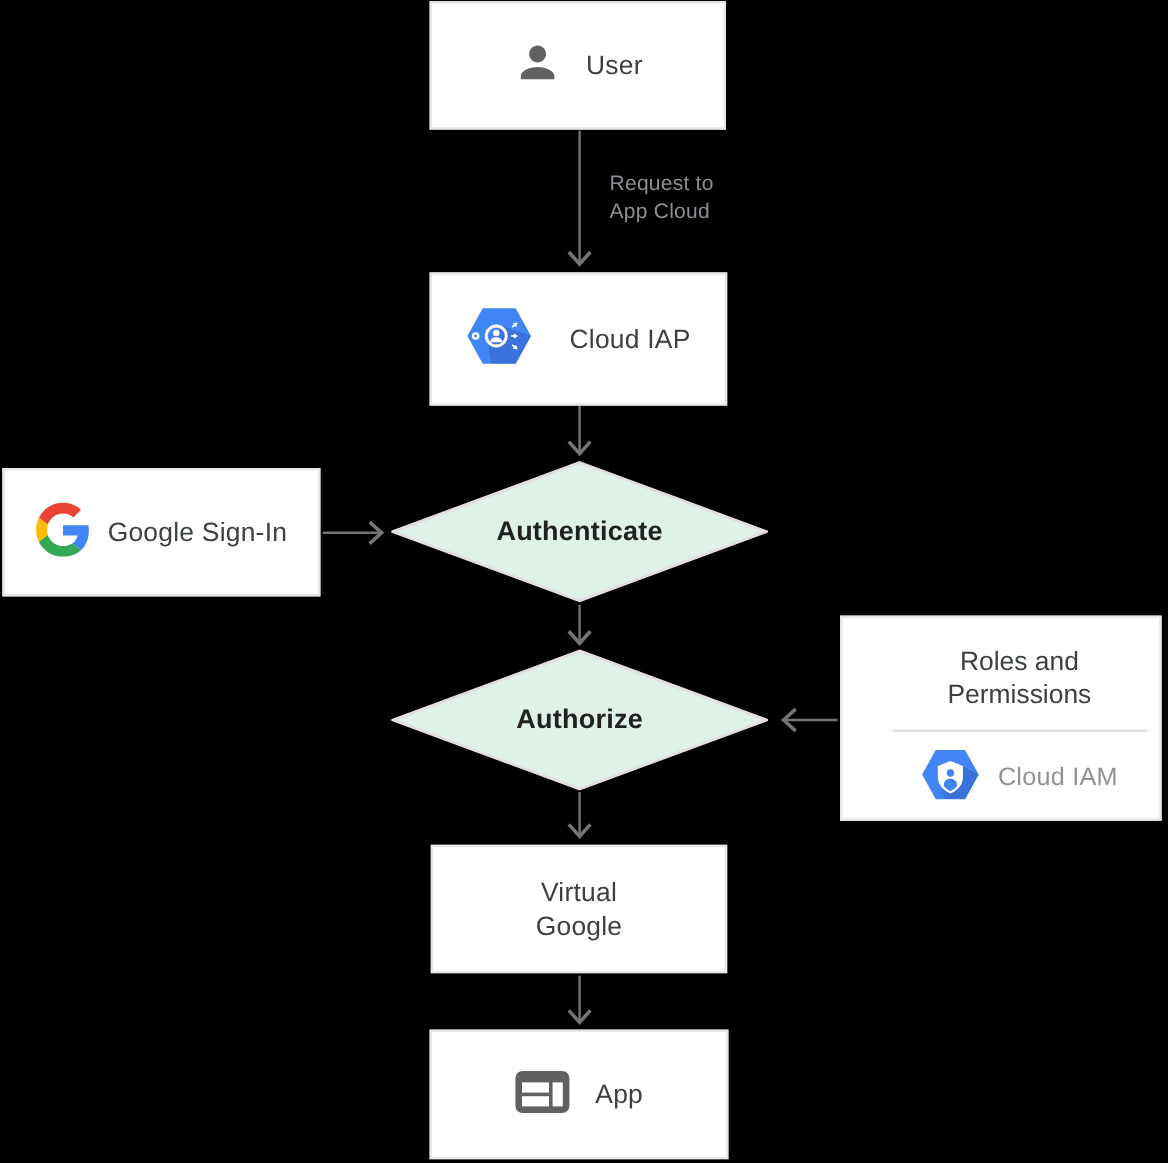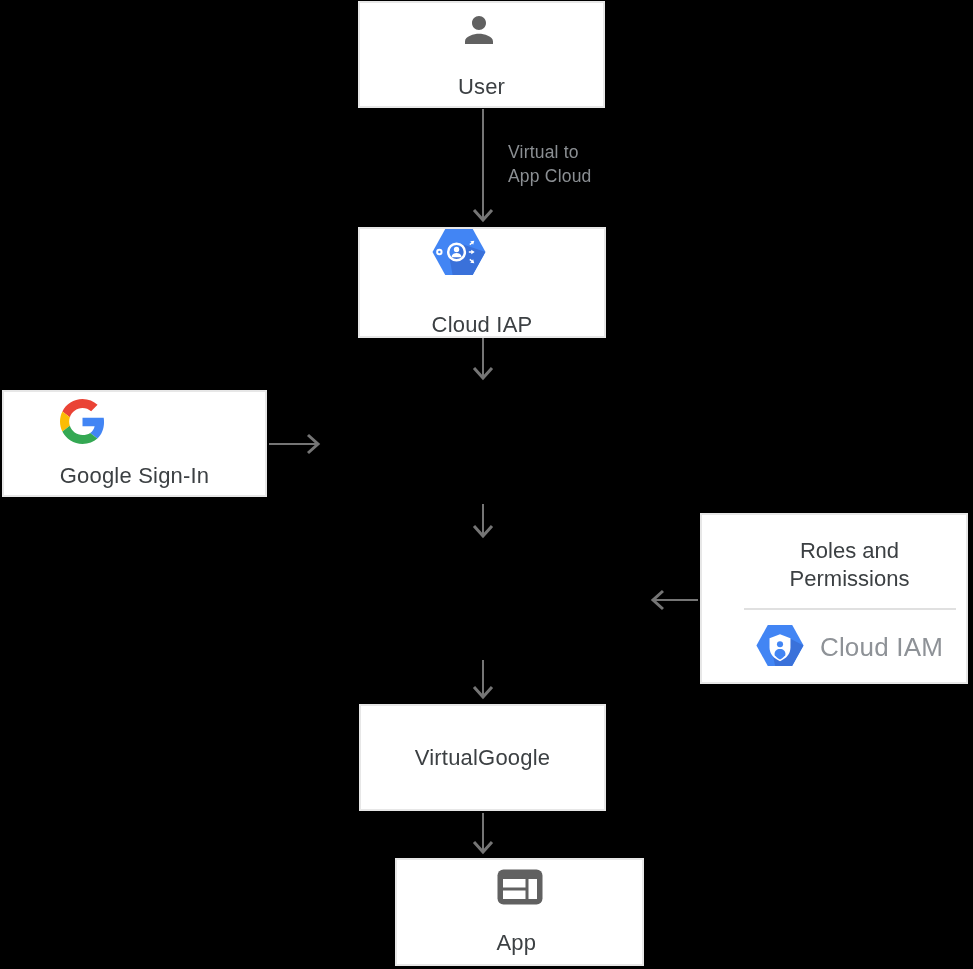--- a/index.html
+++ b/index.html
@@ -5,38 +5,38 @@
   html,body{margin:0;padding:0;background:#000;}
   .canvas{
     position:relative;width:973px;height:969px;background:#000000;
     font-family:"Liberation Sans","DejaVu Sans",sans-serif;overflow:hidden;
   }
   .arrow-layer{position:absolute;left:0;top:0;pointer-events:none;}
   .box{
     position:absolute;background:#ffffff;border:2px solid #e7e7e7;
     box-sizing:border-box;display:flex;align-items:center;justify-content:center;
   }
-  .row{display:flex;align-items:flex-start;flex-direction:column;}
+  .row{display:flex;align-items:center;}
   .box-label{font-size:22px;color:#3c4043;letter-spacing:.2px;}
-  .col-label{display:flex;align-items:center;line-height:28px;}
+  .col-label{display:flex;flex-direction:column;align-items:center;line-height:28px;}
   #user-box{left:358px;top:1px;width:247px;height:107px;}
   #user-box .row{gap:19px;}
   #iap-box{left:358px;top:227px;width:248px;height:111px;}
   #iap-box .row{gap:32px;}
   #google-box{left:2px;top:390px;width:265px;height:107px;}
   #google-box .row{gap:15px;}
   #vm-box{left:359px;top:704px;width:247px;height:107px;}
-  #app-box{left:358px;top:858px;width:249px;height:108px;margin-left:37px;}
+  #app-box{left:358px;top:858px;width:249px;height:108px;}
   #app-box .row{gap:21px;}
   #roles-box{left:700px;top:513px;width:268px;height:171px;align-items:flex-start;}
   .roles-inner{display:flex;flex-direction:column;align-items:center;padding-top:22px;width:100%;padding-left:31px;}
   .roles-title{font-size:22px;color:#3c4043;line-height:28px;text-align:center;white-space:nowrap;}
   .roles-divider{width:212px;height:2px;background:#e0e0e0;margin-top:15px;}
   .roles-product{display:flex;align-items:center;gap:16px;margin-top:14px;}
-  .roles-product .muted{font-size:26px;color:#8e9297;letter-spacing:.2px;}
+  .roles-product .muted{font-size:21px;color:#8e9297;letter-spacing:.2px;}
   .diamond{position:absolute;width:314px;height:118px;}
   .diamond svg{position:absolute;left:0;top:0;}
   .diamond-label{
     position:absolute;left:0;top:0;right:0;bottom:0;
     display:flex;align-items:center;justify-content:center;
     font-size:22.5px;font-weight:700;color:#212121;letter-spacing:.2px;
   }
   #auth-diamond{left:326px;top:384px;}
   #authz-diamond{left:326px;top:541px;}
   .edge-label{
@@ -74,21 +74,21 @@
       <line x1="483" y1="660" x2="483" y2="696" stroke-width="2"></line>
       <polyline points="474,687 483,697 492,687" stroke-width="3"></polyline>
     </g>
     <g>
       <line x1="483" y1="813" x2="483" y2="851" stroke-width="2"></line>
       <polyline points="474,842 483,852 492,842" stroke-width="3"></polyline>
     </g>
   </svg>
 
   <div class="edge-label">
-    <div>Virtual to</div>
+    <div>Request to</div>
     <div>App Cloud</div>
   </div>
 
   <div class="box" id="user-box">
     <div class="row">
       <span>
         <svg width="42" height="42" viewBox="0 0 24 24">
           <path fill="#616161" d="M12 12c2.21 0 4-1.79 4-4s-1.79-4-4-4-4 1.79-4 4 1.79 4 4 4zm0 2.2c-2.9 0-8 1.45-8 4.35V20h16v-1.45c0-2.9-5.1-4.35-8-4.35z"></path>
         </svg>
       </span>
@@ -124,35 +124,47 @@
                 <rect x="0" y="-1.5" width="6" height="3"></rect>
                 <polygon points="5,-4.5 12,0 5,4.5"></polygon>
               </g>
           </g>
         </svg>
       </span>
       <span class="box-label">Cloud IAP</span>
     </div>
   </div>
 
+  <div class="diamond" id="auth-diamond">
+    <svg width="314" height="118" viewBox="0 0 314 118">
+      <polygon points="157,1.5 312.5,59 157,116.5 1.5,59" fill="#e0f1e8" stroke="#e4dee4" stroke-width="2.5"></polygon>
+    </svg>
+    <div class="diamond-label">Authenticate</div>
+  </div>
 
   <div class="box" id="google-box">
     <div class="row">
       <span>
         <svg width="45" height="45" viewBox="0 0 48 48">
           <path fill="#EA4335" d="M24 9.5c3.54 0 6.71 1.22 9.21 3.6l6.85-6.85C35.9 2.38 30.47 0 24 0 14.62 0 6.51 5.38 2.56 13.22l7.98 6.19C12.43 13.72 17.74 9.5 24 9.5z"></path>
           <path fill="#4285F4" d="M46.98 24.55c0-1.57-.15-3.09-.38-4.55H24v9.02h12.94c-.58 2.96-2.26 5.48-4.78 7.18l7.73 6c4.51-4.18 7.09-10.36 7.09-17.65z"></path>
           <path fill="#FBBC05" d="M10.53 28.59c-.48-1.45-.76-2.99-.76-4.59s.27-3.14.76-4.59l-7.98-6.19C.92 16.46 0 20.12 0 24c0 3.88.92 7.54 2.56 10.78l7.97-6.19z"></path>
           <path fill="#34A853" d="M24 48c6.48 0 11.93-2.13 15.89-5.81l-7.73-6c-2.15 1.45-4.92 2.3-8.16 2.3-6.26 0-11.57-4.22-13.47-9.91l-7.98 6.19C6.51 42.62 14.62 48 24 48z"></path>
         </svg>
       </span>
       <span class="box-label">Google Sign-In</span>
     </div>
   </div>
 
+  <div class="diamond" id="authz-diamond">
+    <svg width="314" height="118" viewBox="0 0 314 118">
+      <polygon points="157,1.5 312.5,59 157,116.5 1.5,59" fill="#e0f1e8" stroke="#e4dee4" stroke-width="2.5"></polygon>
+    </svg>
+    <div class="diamond-label">Authorize</div>
+  </div>
 
   <div class="box" id="roles-box">
     <div class="roles-inner">
       <div class="roles-title">
         <div>Roles and</div>
         <div>Permissions</div>
       </div>
       <div class="roles-divider"></div>
       <div class="roles-product">
         <span>

